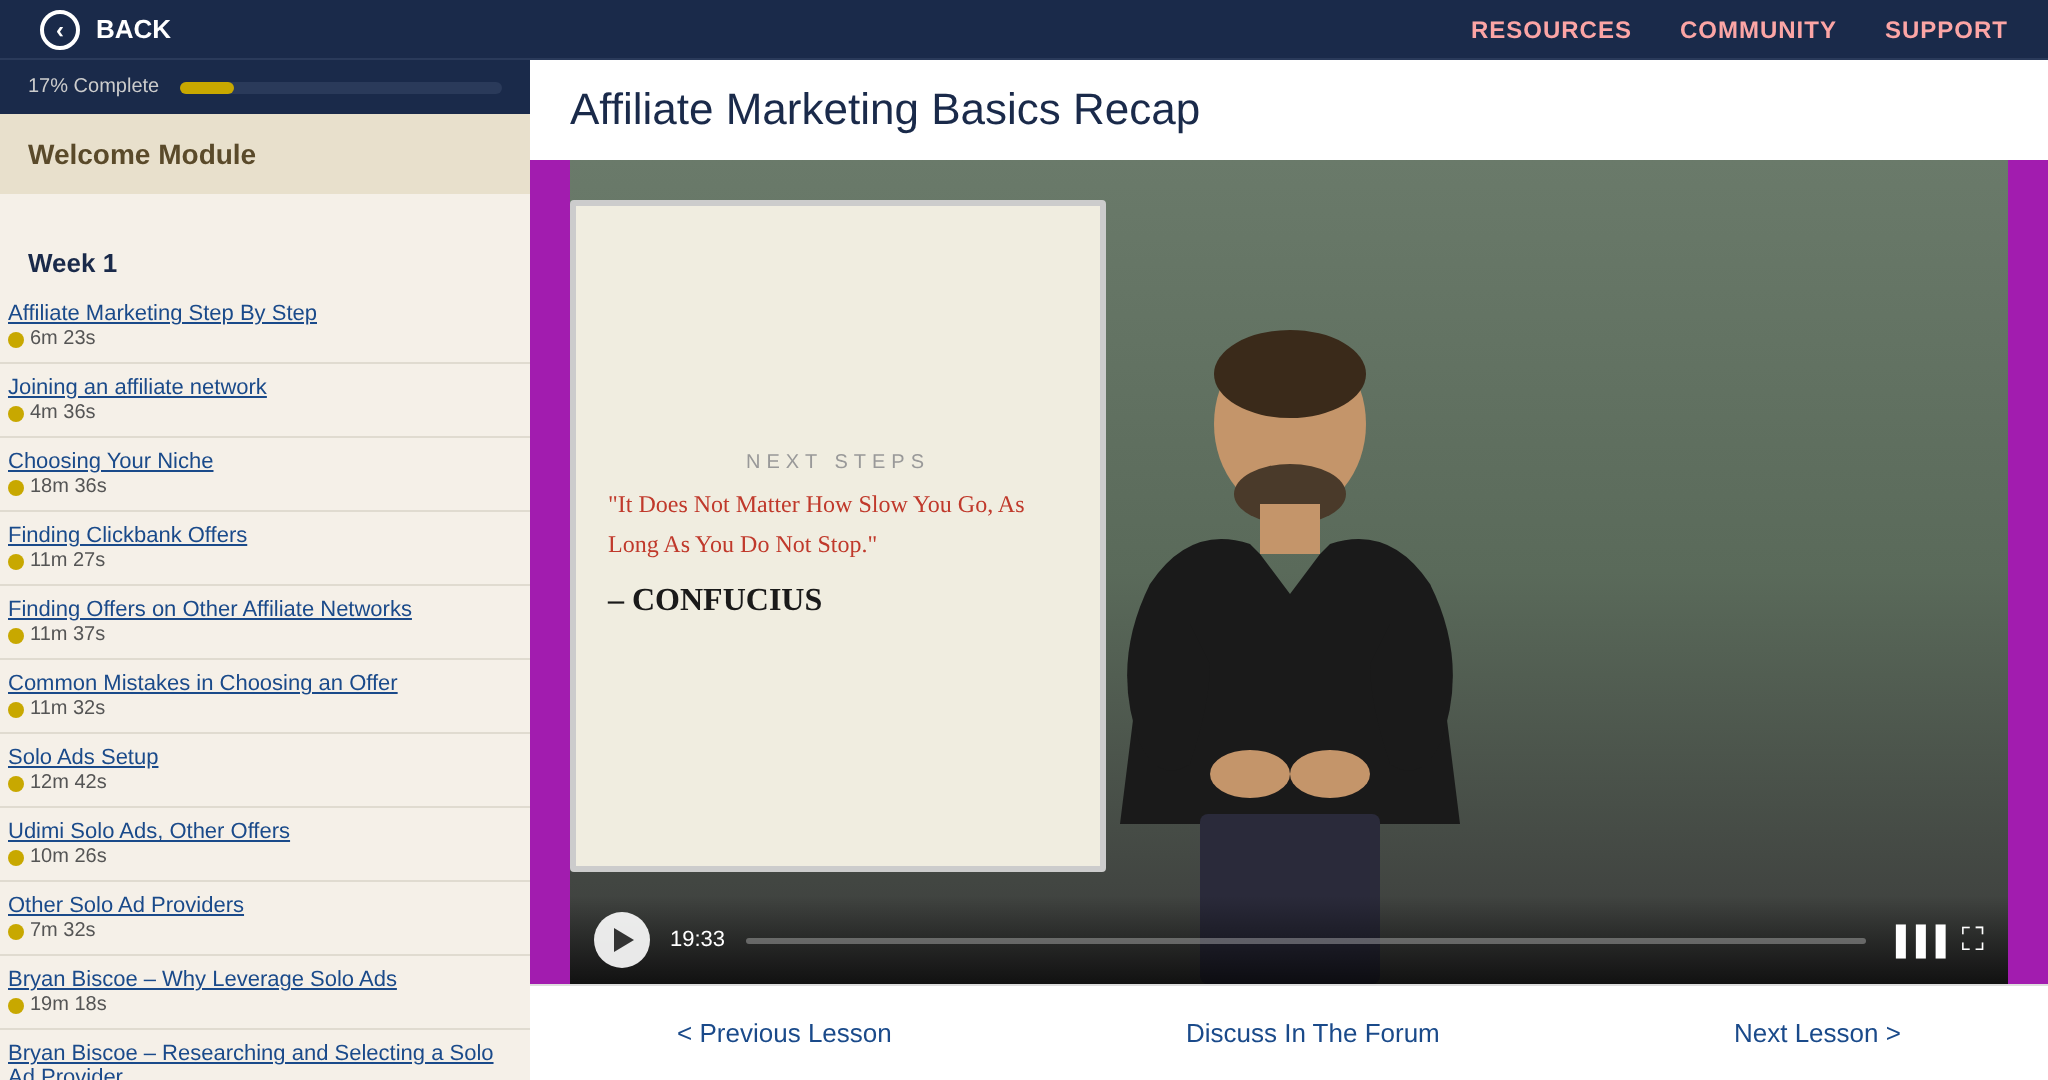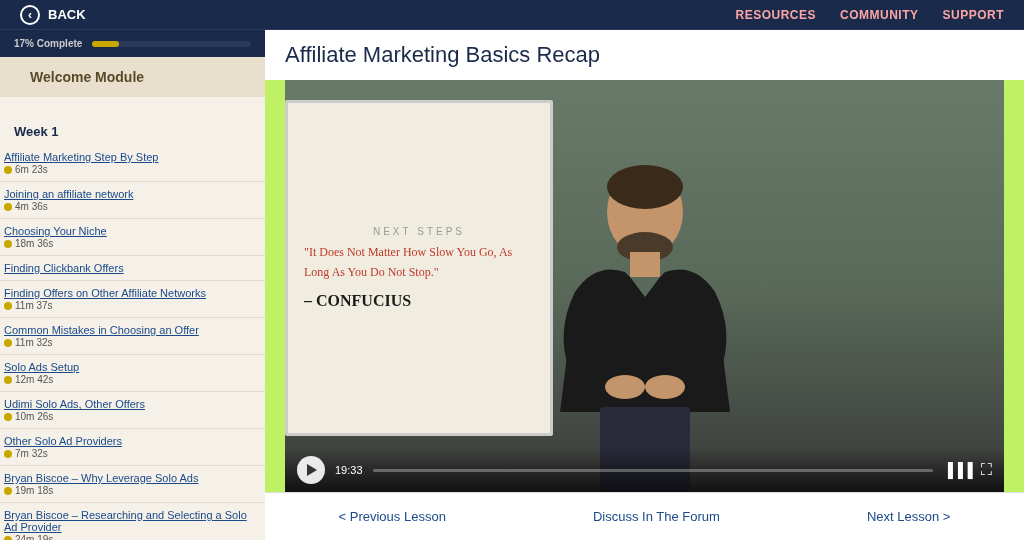--- a/index.html
+++ b/index.html
@@ -68,38 +68,37 @@
       background: #1a2a4a;
       padding: 8px 14px;
       display: flex;
       align-items: center;
       gap: 10px;
     }
     .progress-label {
       color: #ccc;
       font-size: 10px;
       white-space: nowrap;
-      font-weight: bold;
     }
     .progress-bar-bg {
       flex: 1;
       height: 6px;
       background: #2a3a5a;
       border-radius: 3px;
     }
     .progress-bar-fill {
       height: 6px;
       background: #c8a800;
       border-radius: 3px;
       width: 17%;
     }
 
     .module-title {
       background: #e8e0cc;
-      padding: 12px 30px;
+      padding: 12px 14px;
       font-size: 14px;
       font-weight: bold;
       color: #5a4a2a;
     }
 
     .week-title {
       padding: 27px 14px 6px;
       font-size: 13px;
       font-weight: bold;
       color: #1a2a4a;
@@ -129,21 +128,21 @@
       border-radius: 50%;
       background: #c8a800;
       display: inline-block;
     }
 
     
     .content-area {
       flex: 1;
       display: flex;
       flex-direction: column;
-      background: #bef264;
+      background: #a21caf;
     }
 
     .content-header {
       padding: 12px 20px;
       background: #fff;
     }
     .content-title {
       font-size: 22px;
       color: #1a2a4a;
       font-weight: normal;
@@ -342,20 +341,24 @@
       </div>
       <div class="lesson-item">
         <div class="lesson-name">Choosing Your Niche</div>
         <div class="lesson-meta">
           <span class="lesson-dot"></span>
           <span>18m 36s</span>
         </div>
       </div>
       <div class="lesson-item">
         <div class="lesson-name">Finding Clickbank Offers</div>
+        <div class="lesson-meta">
+          <span class="lesson-dot"></span>
+          <span>11m 27s</span>
+        </div>
       </div>
       <div class="lesson-item">
         <div class="lesson-name">Finding Offers on Other Affiliate Networks</div>
         <div class="lesson-meta">
           <span class="lesson-dot"></span>
           <span>11m 37s</span>
         </div>
       </div>
       <div class="lesson-item">
         <div class="lesson-name">Common Mistakes in Choosing an Offer</div>

